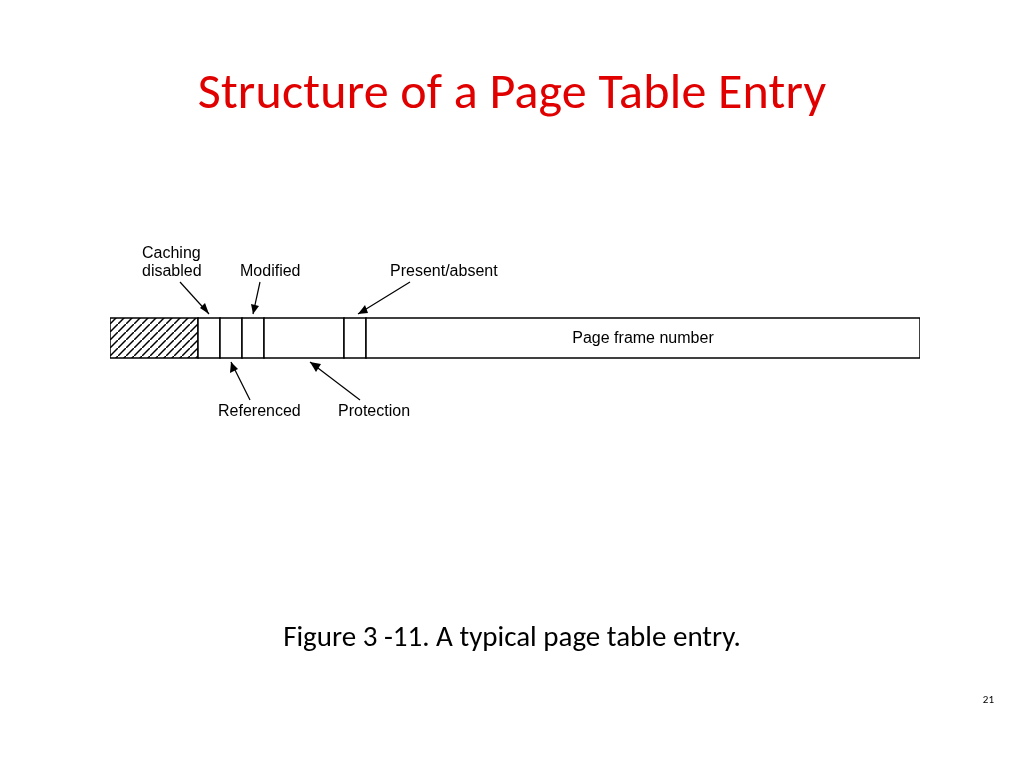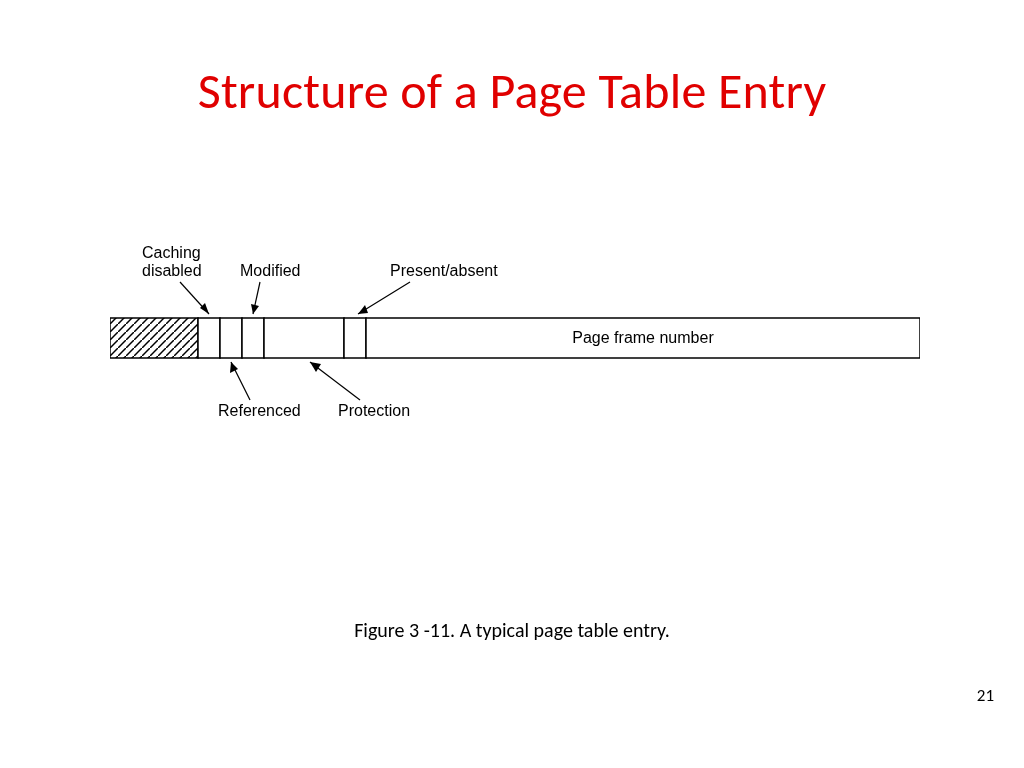--- a/index.html
+++ b/index.html
@@ -43,28 +43,28 @@
     font-family: Arial, Helvetica, sans-serif;
     font-size: 16px;
     fill: #000;
   }
   .caption {
     position: absolute;
     left: 0;
     width: 1024px;
     text-align: center;
     top: 618px;
-    font-size: 20px;
+    font-size: 29px;
     color: #000;
   }
   .pagenum {
     position: absolute;
     right: 30px;
     bottom: 62px;
-    font-size: 17px;
+    font-size: 11px;
     color: #000;
   }
   .footer {
     position: absolute;
     left: 0;
     width: 1024px;
     text-align: center;
     bottom: 22px;
     font-size: 16px;
     color: #000;

